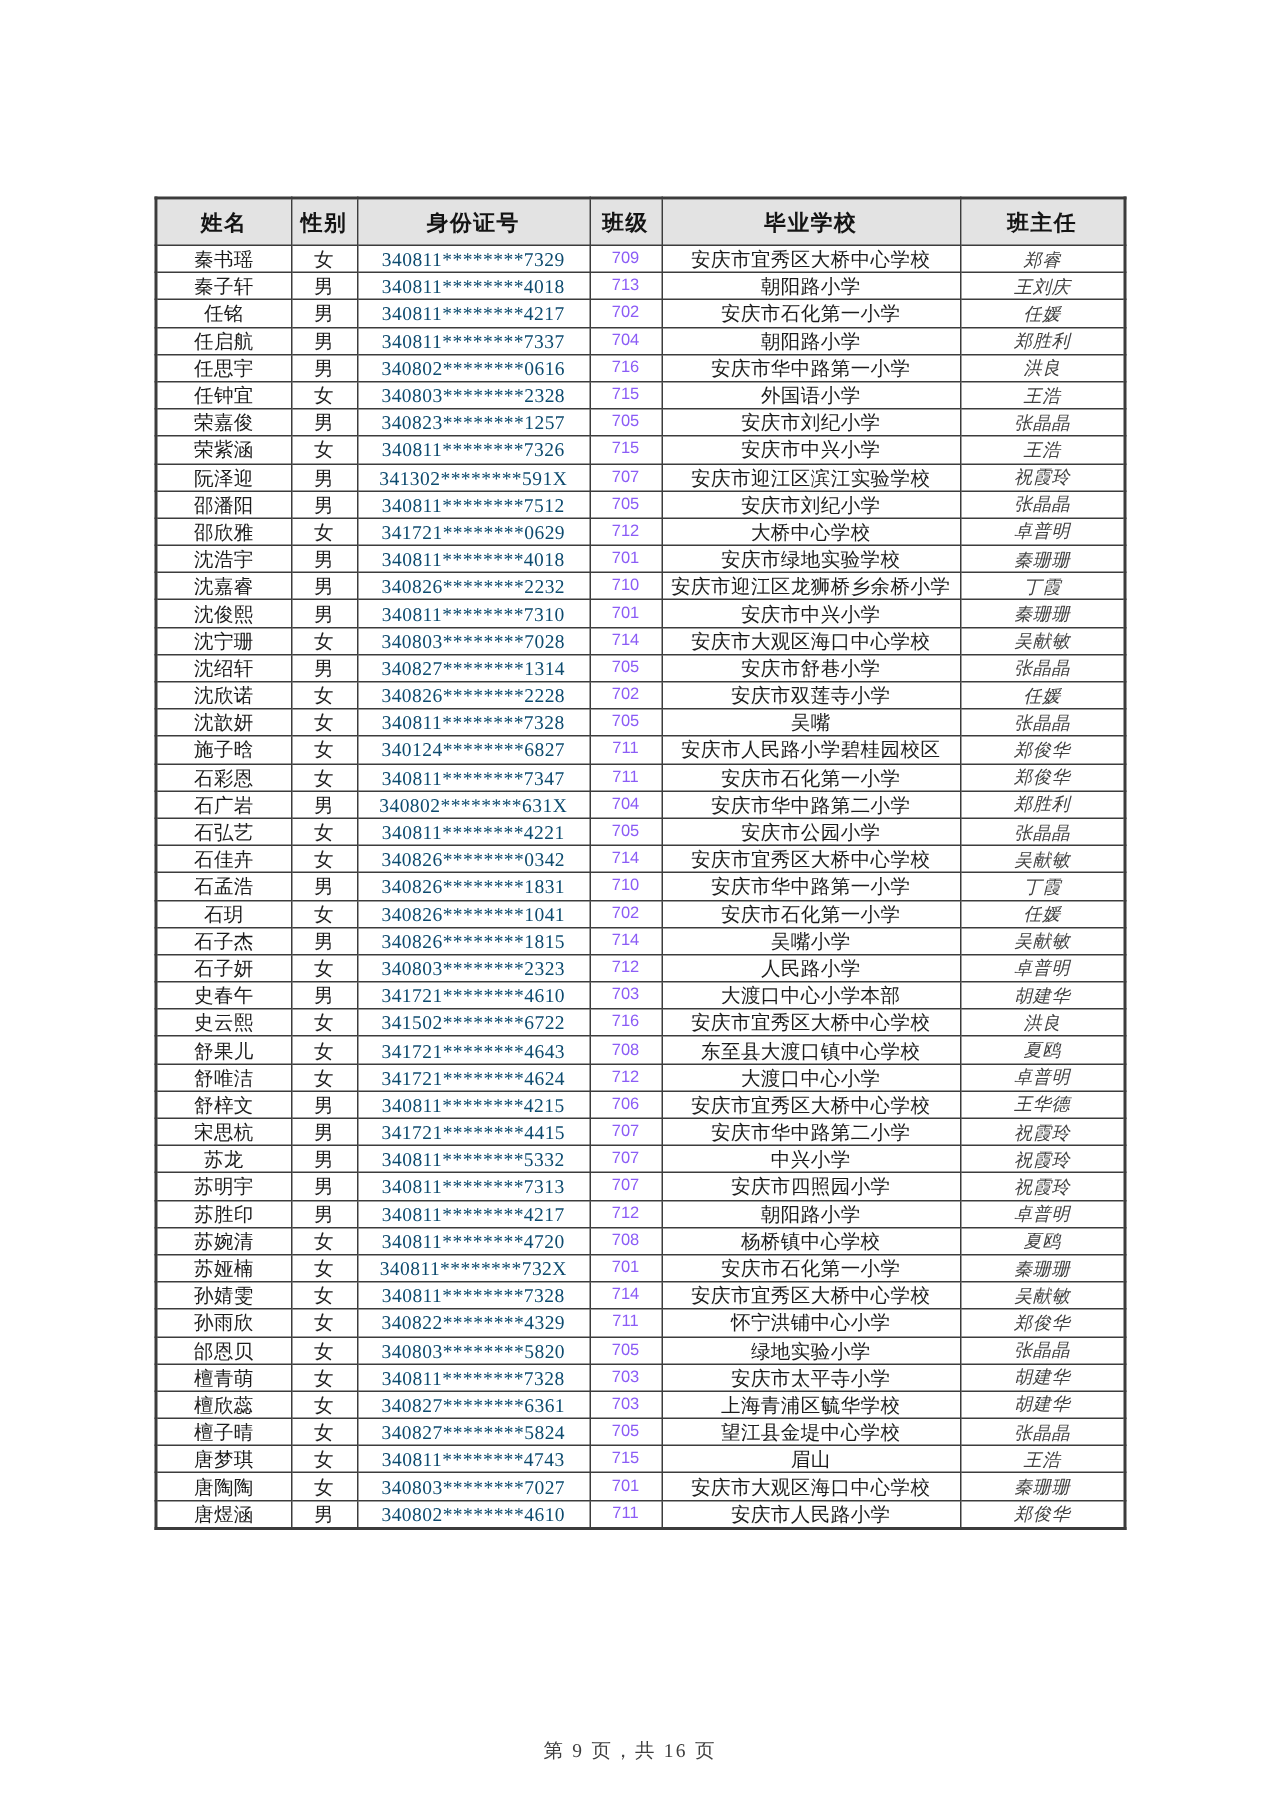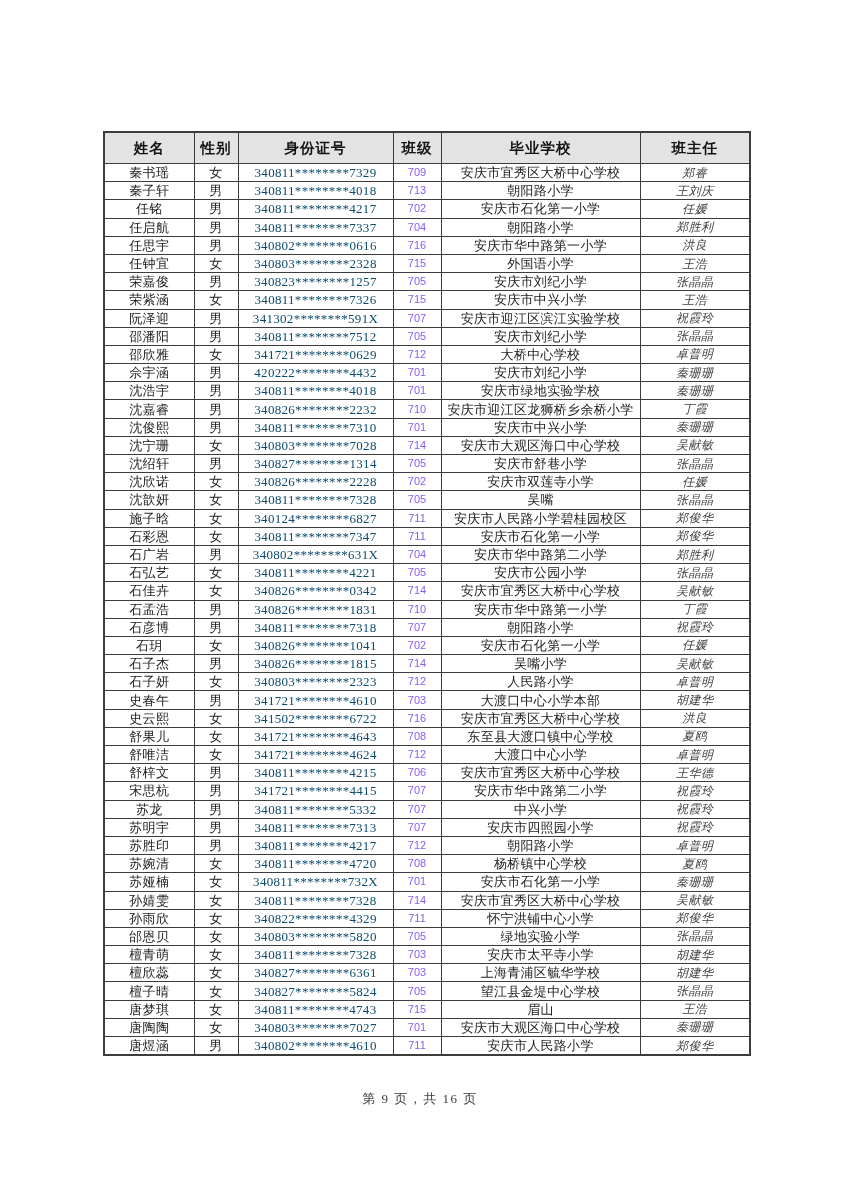--- a/index.html
+++ b/index.html
@@ -38,21 +38,21 @@
   td.c-id_number{
     font-family:"Liberation Serif",serif;color:#0c4a6e;
     font-size:13px;letter-spacing:.3px;
   }
   td.c-class{font-size:11px;color:#8b5cf6;}
   td.c-teacher{
     font-family:"Liberation Serif",serif;color:var(--muted-text);
     font-size:12px;letter-spacing:.5px;font-style:italic;
   }
   .footer{
-    position:absolute;top:1090px;left:0;width:840px;
+    position:absolute;top:1158px;left:0;width:840px;
     text-align:center;
     font-family:"Liberation Serif",serif;
     font-size:13px;color:#3d3d3d;letter-spacing:1.5px;
   }
 </style>
 </head>
 <body>
 
 <div class="page">
 
@@ -158,28 +158,20 @@
         </tr>
         <tr>
           <td class="c-name">邵欣雅</td>
           <td class="c-gender">女</td>
           <td class="c-id_number">341721********0629</td>
           <td class="c-class">712</td>
           <td class="c-school">大桥中心学校</td>
           <td class="c-teacher">卓普明</td>
         </tr>
         <tr>
-          <td class="c-name">佘宇涵</td>
-          <td class="c-gender">男</td>
-          <td class="c-id_number">420222********4432</td>
-          <td class="c-class">701</td>
-          <td class="c-school">安庆市刘纪小学</td>
-          <td class="c-teacher">秦珊珊</td>
-        </tr>
-        <tr>
           <td class="c-name">沈浩宇</td>
           <td class="c-gender">男</td>
           <td class="c-id_number">340811********4018</td>
           <td class="c-class">701</td>
           <td class="c-school">安庆市绿地实验学校</td>
           <td class="c-teacher">秦珊珊</td>
         </tr>
         <tr>
           <td class="c-name">沈嘉睿</td>
           <td class="c-gender">男</td>
@@ -268,28 +260,20 @@
           <td class="c-school">安庆市宜秀区大桥中心学校</td>
           <td class="c-teacher">吴献敏</td>
         </tr>
         <tr>
           <td class="c-name">石孟浩</td>
           <td class="c-gender">男</td>
           <td class="c-id_number">340826********1831</td>
           <td class="c-class">710</td>
           <td class="c-school">安庆市华中路第一小学</td>
           <td class="c-teacher">丁霞</td>
-        </tr>
-        <tr>
-          <td class="c-name">石彦博</td>
-          <td class="c-gender">男</td>
-          <td class="c-id_number">340811********7318</td>
-          <td class="c-class">707</td>
-          <td class="c-school">朝阳路小学</td>
-          <td class="c-teacher">祝霞玲</td>
         </tr>
         <tr>
           <td class="c-name">石玥</td>
           <td class="c-gender">女</td>
           <td class="c-id_number">340826********1041</td>
           <td class="c-class">702</td>
           <td class="c-school">安庆市石化第一小学</td>
           <td class="c-teacher">任媛</td>
         </tr>
         <tr>

